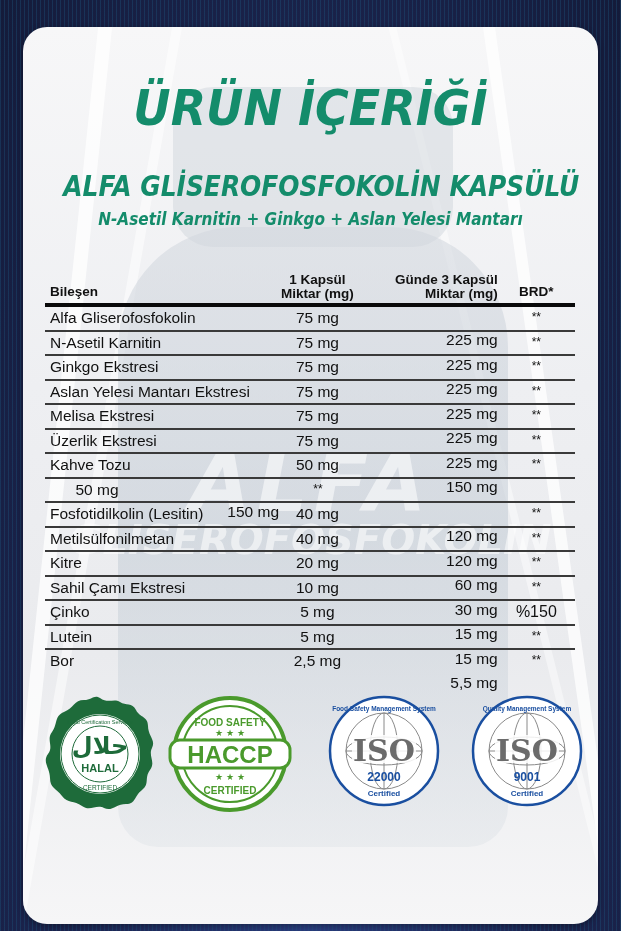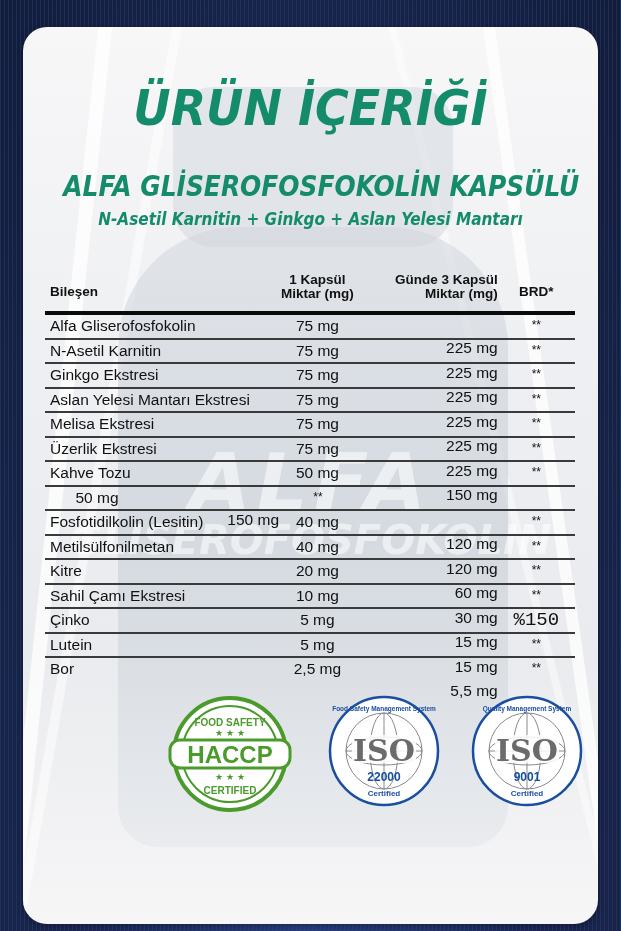--- a/index.html
+++ b/index.html
@@ -57,37 +57,37 @@
       color: #148c6b; font-size: 17px; font-weight: bold; font-style: italic;
       font-family: "DejaVu Sans", sans-serif; transform: scaleX(0.9);
       white-space: nowrap;
     }
 
     .table {
       position: absolute; left: 22px; top: 240px; width: 530px;
       color: #111; font-family: "Liberation Sans", sans-serif;
     }
     .thead {
-      display: flex; align-items: flex-end; height: 34px; padding-bottom: 10px;
+      display: flex; align-items: flex-end; height: 34px; padding-bottom: 2px;
       font-weight: bold; font-size: 13.5px; line-height: 14px;
       border-bottom: 4px solid #0a0a0a;
     }
     .col-name { width: 218px; padding-left: 5px; }
     .col-one { width: 104px; text-align: center; }
     .col-three { width: 130px; text-align: right; }
     .col-brd { width: 78px; text-align: center; }
     .thead .col-name { padding-bottom: 2px; }
     .thead .col-brd { padding-bottom: 2px; }
     .row {
       display: flex; align-items: center; height: 22.5px;
       border-bottom: 2px solid #3a3a3a; font-size: 15.5px;
     }
     .row:last-child { border-bottom: none; }
     .row .col-brd { font-size: 12px; align-self: flex-start; padding-top: 3px; }
-    .row .col-brd.pct { font-size: 19px; padding-top: 0; align-self: center; font-family: Liberation Mono, monospace; }
+    .row .col-brd.pct { font-size: 16px; padding-top: 0; align-self: center; }
     .row .col-three { padding-left: 6px; box-sizing: border-box; margin-top: 44px; }
 
     .badges {
       position: absolute; left: 0; right: 0; top: 665px; height: 140px;
     }
     .badge { position: absolute; top: 0; }
   </style>
 </head>
 <body>
 
@@ -207,20 +207,34 @@
           <div class="col-name">Bor</div>
           <div class="col-one">2,5 mg</div>
           <div class="col-three">5,5 mg</div>
           <div class="col-brd">**</div>
         </div>
       </div>
   </div>
 
   <div class="badges">
 
+    <div class="badge" style="left:22px;">
+      <svg width="110" height="125" viewBox="0 0 110 125">
+        <g transform="translate(55,62)">
+          <path d="M0,-56 C8,-50 14,-56 20,-52 C26,-48 32,-52 36,-44 C40,-36 48,-38 48,-28 C48,-18 56,-14 52,-6 C48,2 56,8 50,16 C44,24 50,30 42,36 C34,42 36,50 26,50 C16,50 12,58 4,54 C-4,50 -10,58 -18,52 C-26,46 -32,50 -38,42 C-44,34 -50,34 -50,24 C-50,14 -58,8 -52,0 C-46,-8 -54,-14 -48,-22 C-42,-30 -46,-38 -36,-42 C-26,-46 -26,-54 -16,-54 C-8,-54 -6,-60 0,-56 Z" fill="#1e6b3a"></path>
+          <circle r="40" fill="#ffffff"></circle>
+          <circle r="39" fill="none" stroke="#1e6b3a" stroke-width="1"></circle>
+          <circle r="28" fill="none" stroke="#1e6b3a" stroke-width="1"></circle>
+          <text y="0" text-anchor="middle" font-size="24" font-weight="bold" fill="#1e6b3a" font-family="DejaVu Sans, sans-serif">حلال</text>
+          <text y="18" text-anchor="middle" font-size="11" font-weight="bold" fill="#1e6b3a" font-family="Liberation Sans, sans-serif">HALAL</text>
+          <text y="-30" text-anchor="middle" font-size="5.5" fill="#1e6b3a" font-family="Liberation Sans, sans-serif">Halal Certification Services</text>
+          <text y="36" text-anchor="middle" font-size="6.5" fill="#1e6b3a" font-family="Liberation Sans, sans-serif">CERTIFIED</text>
+        </g>
+      </svg>
+    </div>
 
     <div class="badge" style="left:142px;">
       <svg width="130" height="130" viewBox="0 0 130 130">
         <g transform="translate(65,62)">
           <circle r="56" fill="#ffffff" stroke="#4a9a2c" stroke-width="4"></circle>
           <circle r="48" fill="none" stroke="#4a9a2c" stroke-width="2"></circle>
           <rect x="-60" y="-14" width="120" height="28" rx="10" fill="#ffffff" stroke="#4a9a2c" stroke-width="3"></rect>
           <text y="9" text-anchor="middle" font-size="24" font-weight="bold" fill="#4a9a2c" font-family="Liberation Sans, sans-serif">HACCP</text>
           <text y="-28" text-anchor="middle" font-size="10" font-weight="bold" fill="#4a9a2c" font-family="Liberation Sans, sans-serif">FOOD SAFETY</text>
           <text y="-18" text-anchor="middle" font-size="9" fill="#4a9a2c" font-family="DejaVu Sans, sans-serif">★ ★ ★</text>

